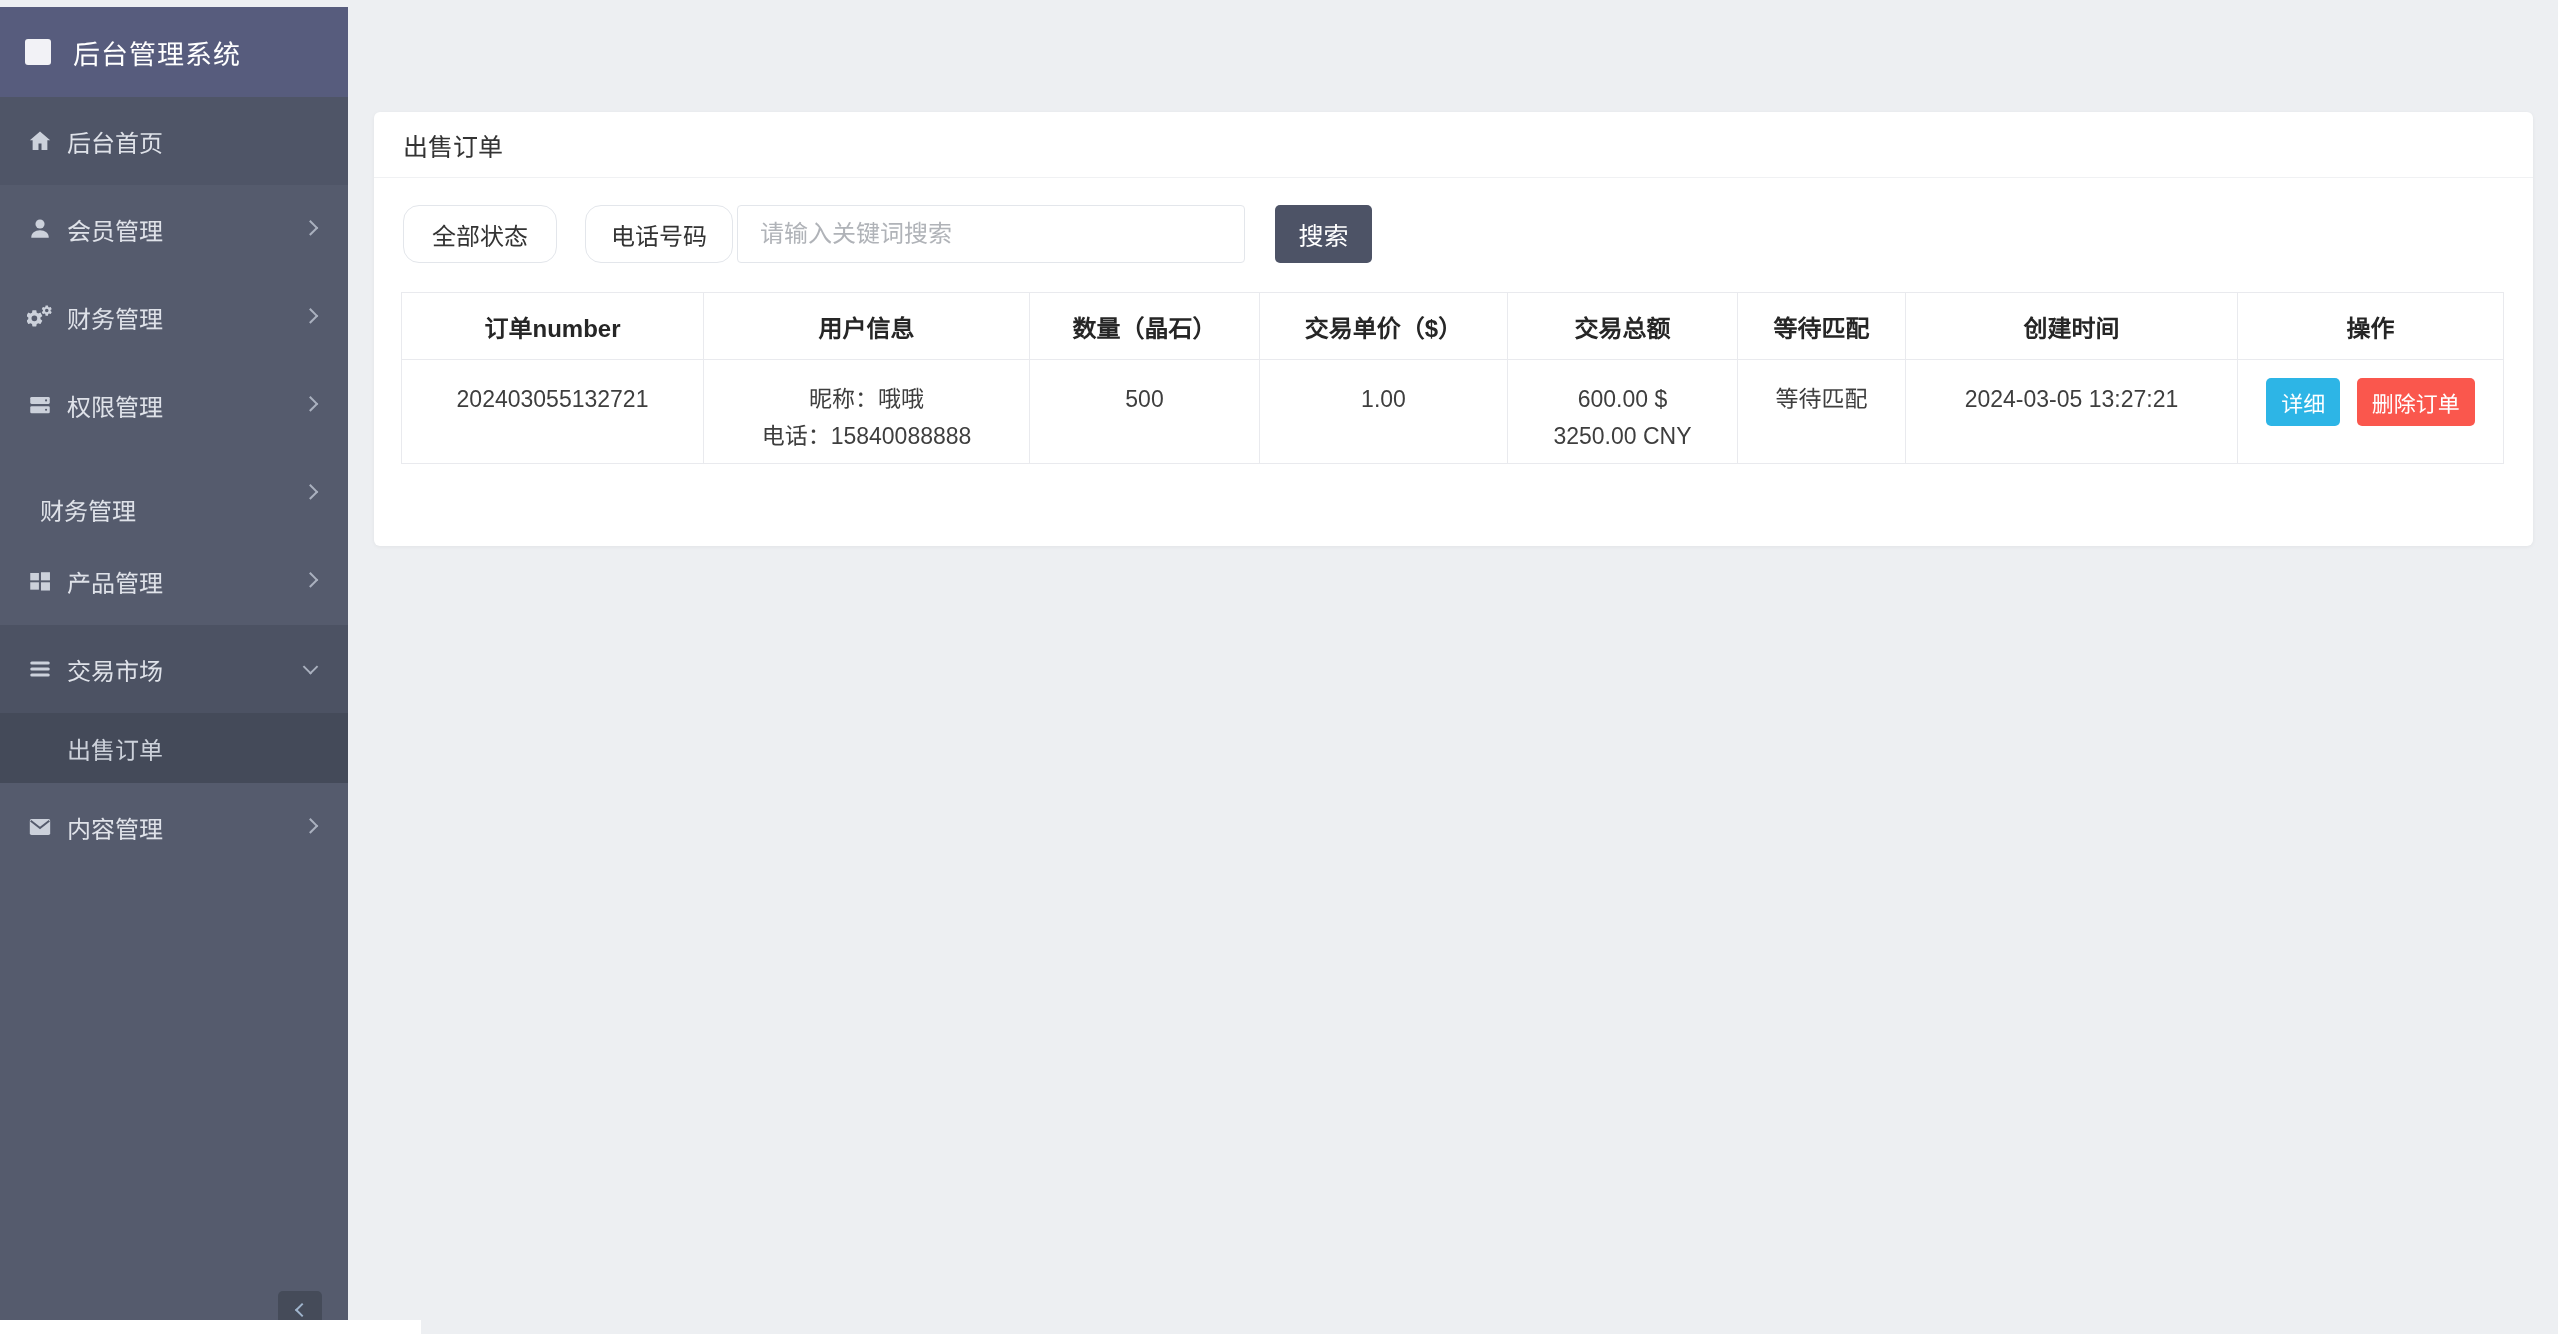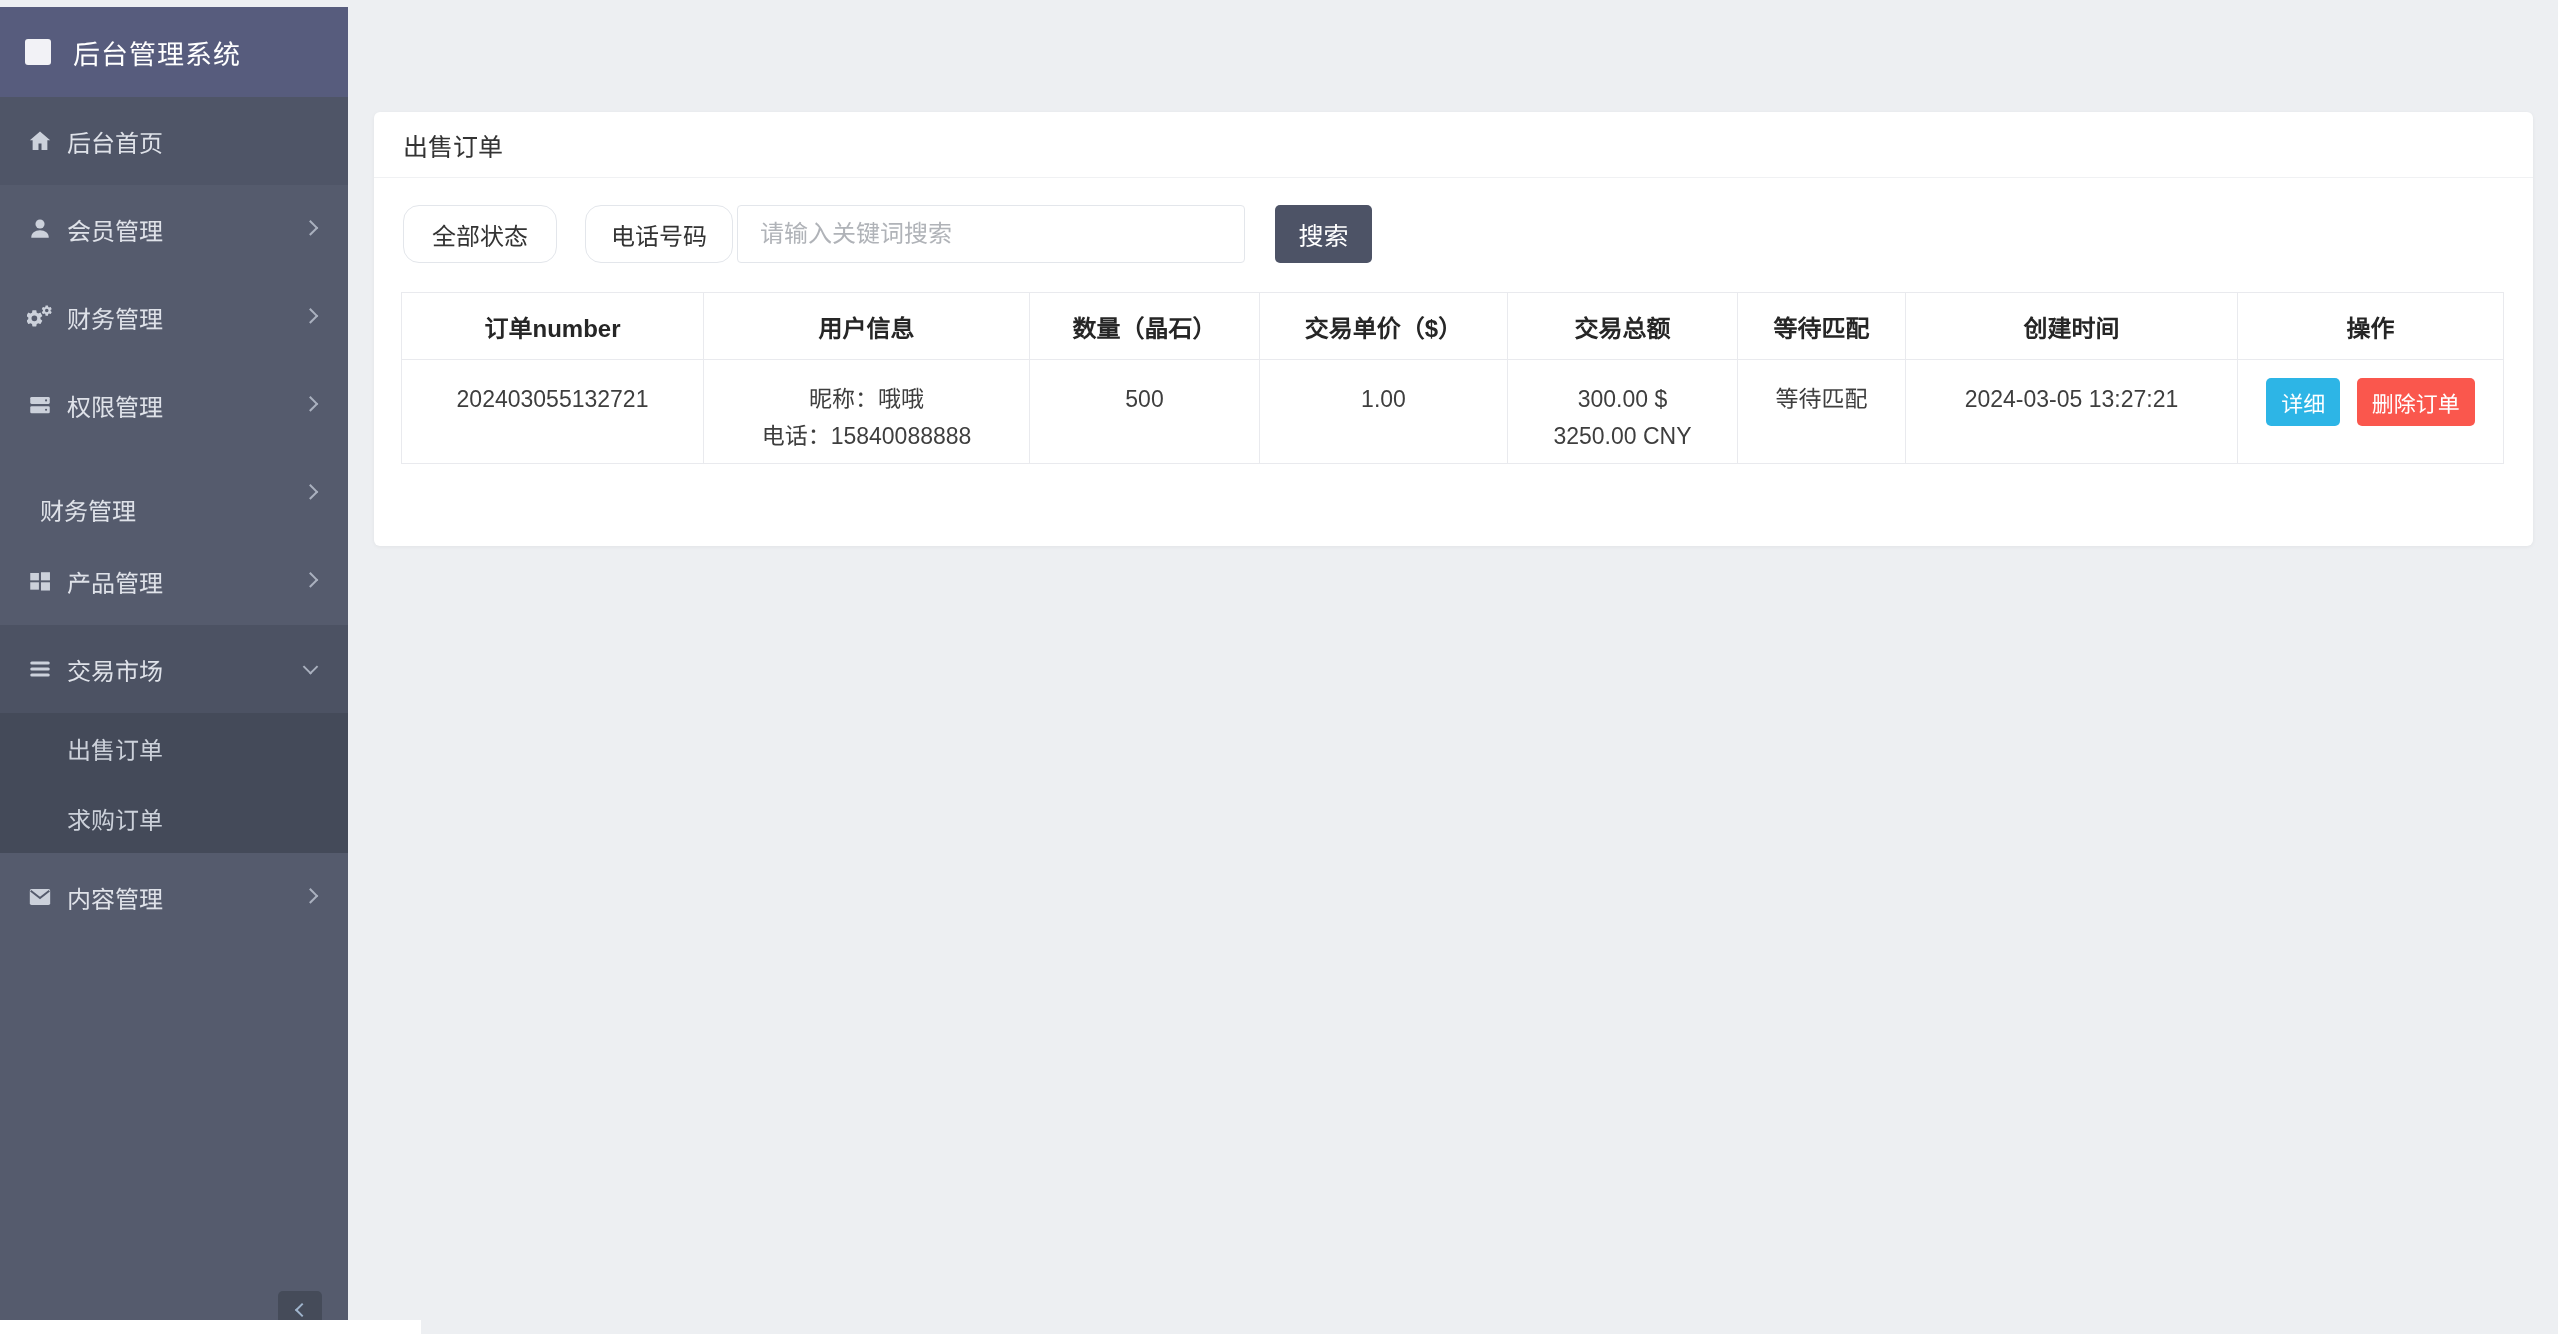--- a/index.html
+++ b/index.html
@@ -232,23 +232,20 @@
             <rect x="3" y="10.6" width="18" height="2.8" rx="1.4"></rect>
             <rect x="3" y="16.2" width="18" height="2.8" rx="1.4"></rect>
           </svg>
         </span>
         <span class="label">交易市场</span>
         <span class="chev down"></span>
       </div>
 
       <div class="sub-item">
         <span class="label">出售订单</span>
-      </div>
-      <div class="sub-item">
-        <span class="label">求购订单</span>
       </div>
 
       <div class="nav-item">
         <span class="icon">
           <svg viewBox="0 0 24 24">
             <rect x="2.6" y="4.6" width="18.8" height="14.8" rx="1.6" fill="#ccd1db"></rect>
             <path d="M3.4 6.2l8.6 6.8 8.6-6.8" fill="none" stroke="#555b6d" stroke-width="1.8"></path>
           </svg>
         </span>
         <span class="label">内容管理</span>
@@ -301,21 +298,21 @@
       <tbody>
         <tr>
           <td>202403055132721</td>
           <td>
             <div>昵称：哦哦</div>
             <div>电话：15840088888</div>
           </td>
           <td>500</td>
           <td>1.00</td>
           <td>
-            <div>300.00 $</div>
+            <div>600.00 $</div>
             <div>3250.00 CNY</div>
           </td>
           <td>等待匹配</td>
           <td>2024-03-05 13:27:21</td>
           <td class="cell-actions">
             <button class="btn-detail">详细</button>
             <button class="btn-delete">删除订单</button>
           </td>
         </tr>
       </tbody>

